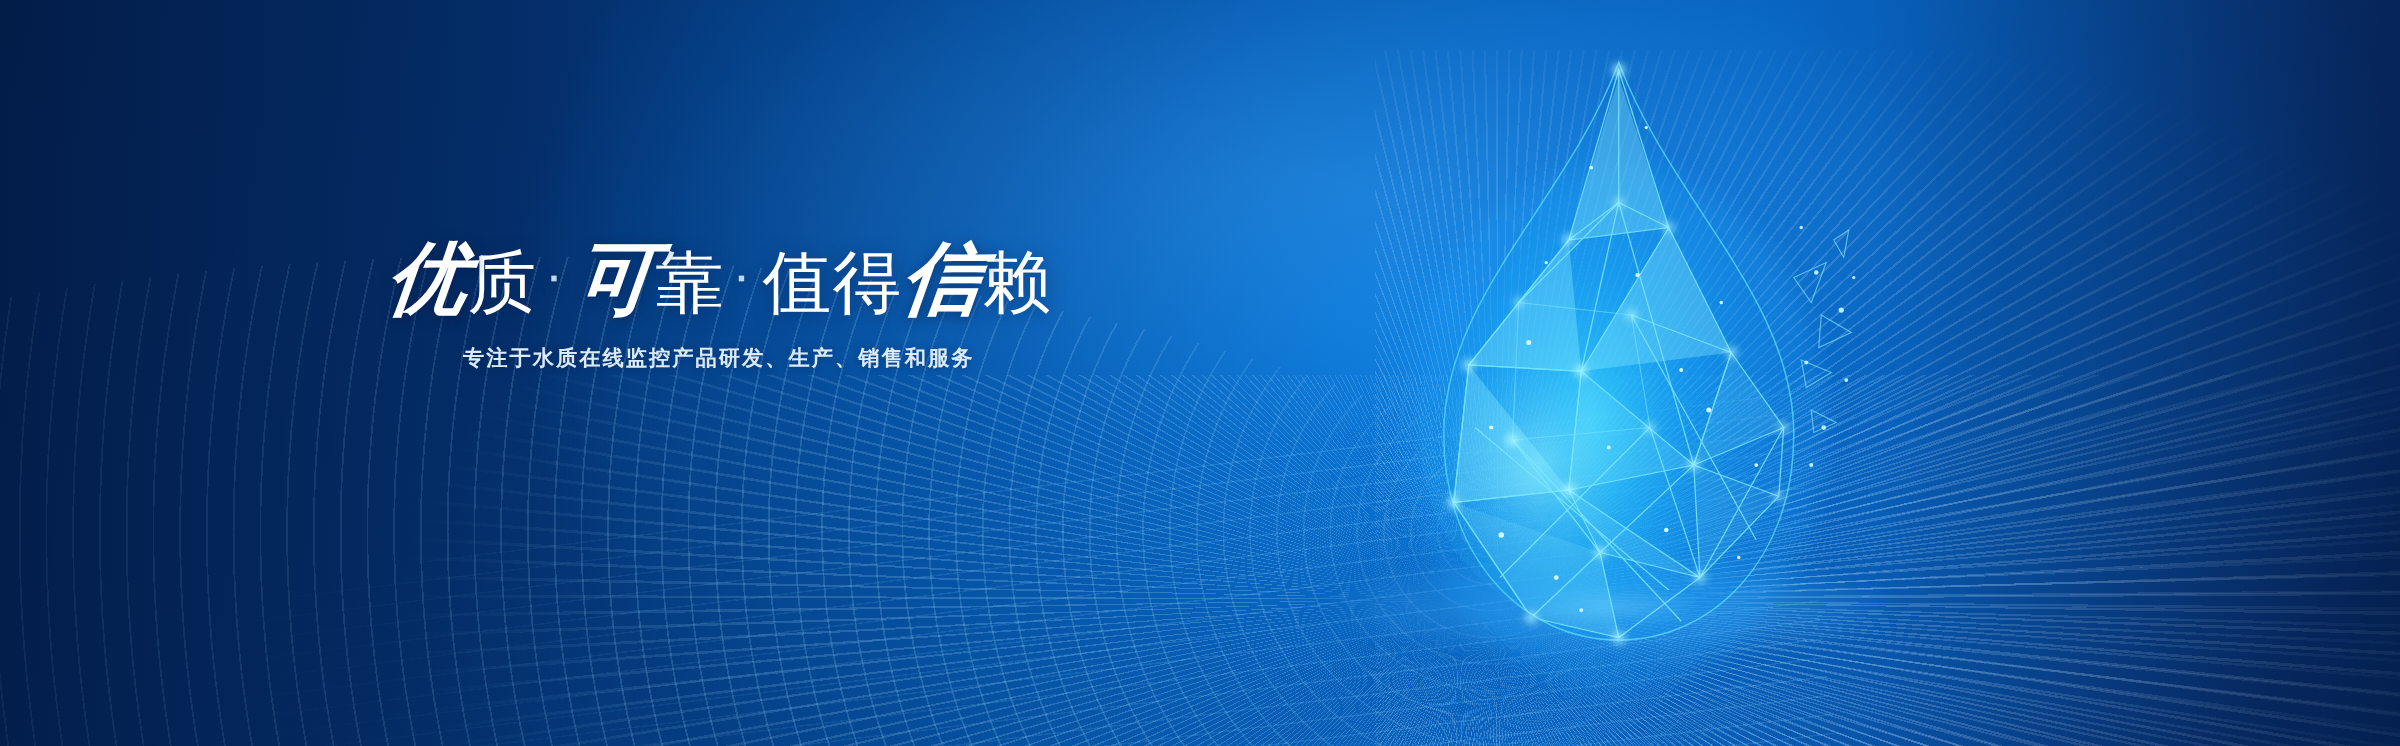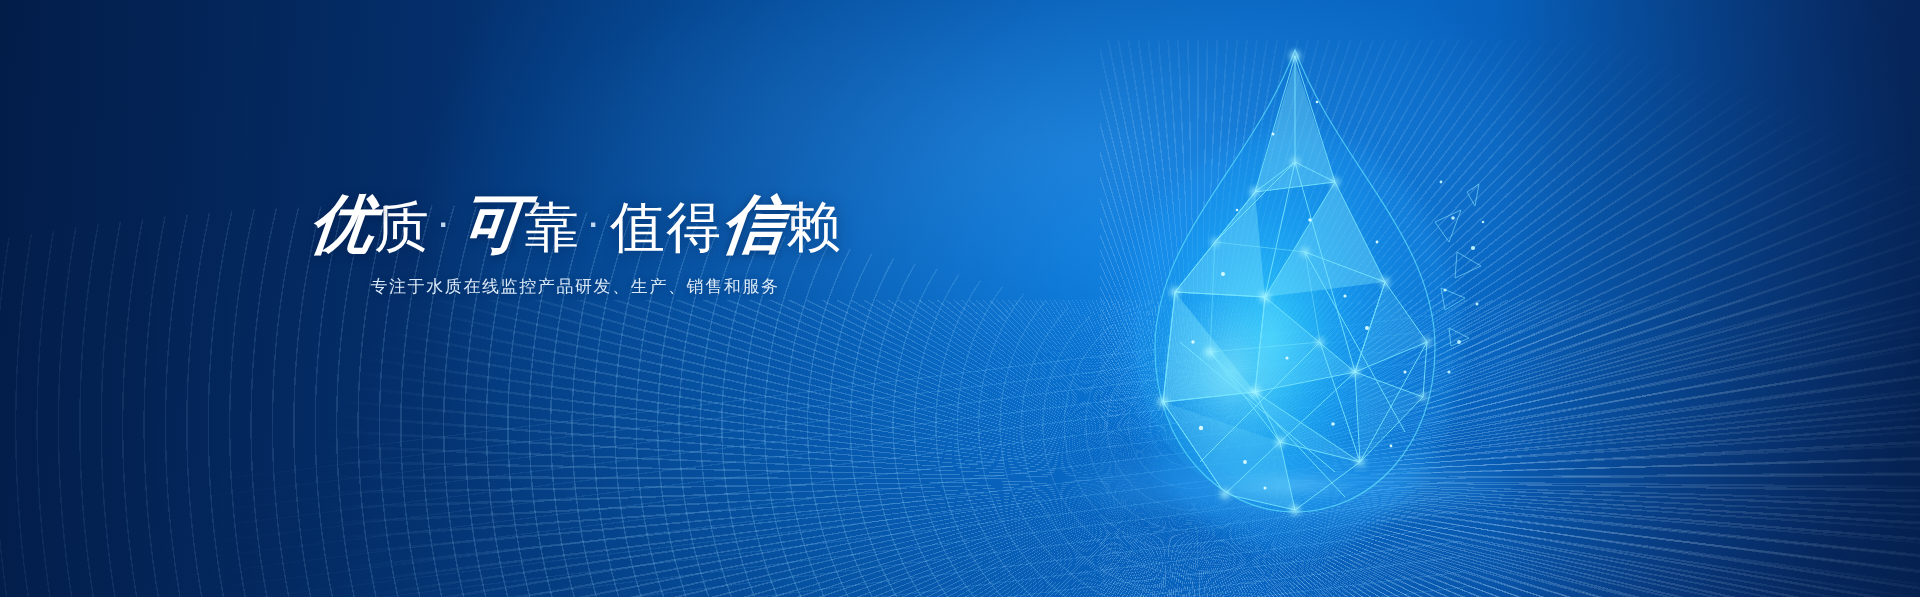--- a/index.html
+++ b/index.html
@@ -156,20 +156,21 @@
   .subline{
     position:absolute;
     left:310px; top:275px;
     width:530px;
     text-align:center;
     color:#dbeaf9;
     font-size:17px;
     letter-spacing:1.6px;
     white-space:nowrap;
     text-shadow:0 1px 6px rgba(3,30,80,0.45);
+    font-weight:bold;
   }
 </style>
 </head>
 <body>
 
 <div class="banner">
 
   <div class="bg-layer">
     <div class="top-sheen"></div>
     <div class="lines-left-curve"></div>

